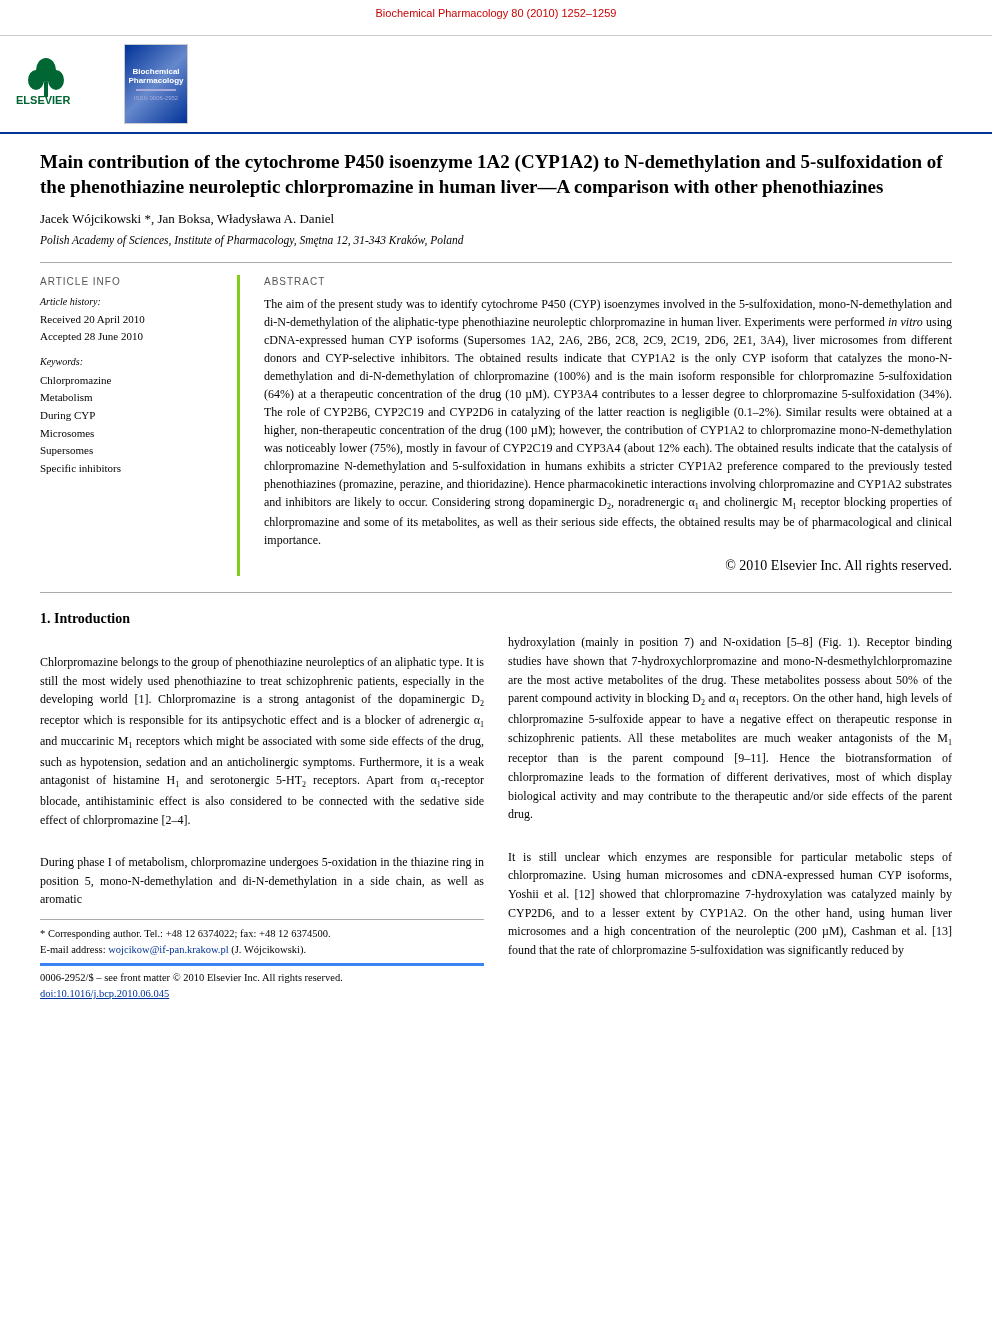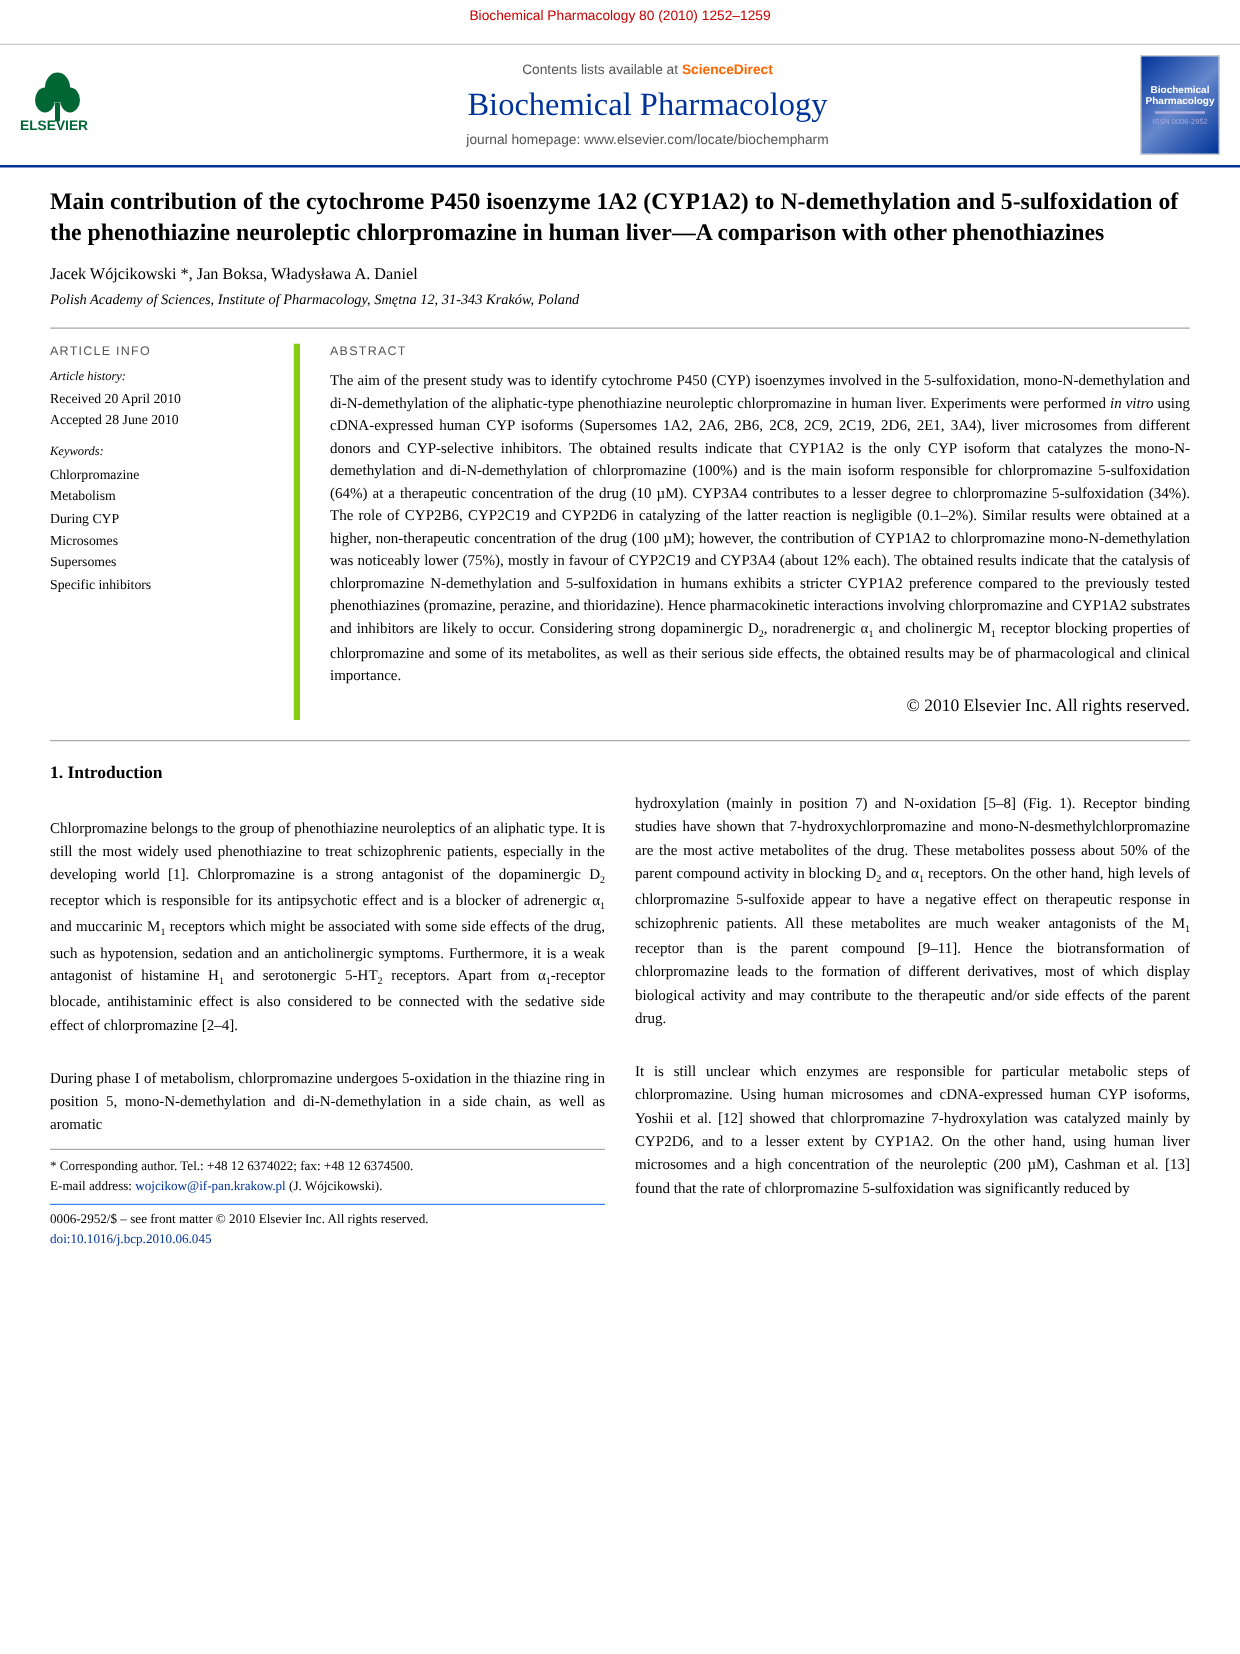--- a/index.html
+++ b/index.html
@@ -89,21 +89,21 @@
       border-top: 1px solid #aaa;
       margin-bottom: 12px;
     }
     .two-col {
       display: flex;
       gap: 24px;
     }
     .left-col {
       width: 200px;
       flex-shrink: 0;
-      border-right: 5px solid #84cc16;
+      border-right: 3px solid #84cc16;
       padding-right: 14px;
     }
     .right-col {
       flex: 1;
     }
     .section-header {
       font-size: 10px;
       font-family: Arial, sans-serif;
       letter-spacing: 1px;
       text-transform: uppercase;
@@ -194,28 +194,20 @@
 
       <rect x="0" y="0" width="90" height="60" fill="#fff"></rect>
       <g fill="#006633">
         <ellipse cx="30" cy="18" rx="10" ry="12"></ellipse>
         <ellipse cx="20" cy="28" rx="8" ry="10"></ellipse>
         <ellipse cx="40" cy="28" rx="8" ry="10"></ellipse>
         <rect x="28" y="30" width="4" height="15"></rect>
       </g>
       <text x="0" y="52" font-family="Arial" font-size="11" font-weight="bold" fill="#006633">ELSEVIER</text>
     </svg>
-  </div>
-  <div class="journal-header">
-    <div class="sciencedirect-line">
-      <span>Contents lists available at</span>
-      <span style="color:#f60; font-weight:bold; cursor:pointer;">ScienceDirect</span>
-    </div>
-    <div class="journal-title">Biochemical Pharmacology</div>
-    <div class="journal-homepage" style="color:#555;">journal homepage: www.elsevier.com/locate/biochempharm</div>
   </div>
   <div class="journal-thumb">
     <div style="font-weight:bold; font-size:8px; color:#fff; text-align:center; line-height:1.2;">Biochemical<br>Pharmacology</div>
     <div style="width:40px; height:2px; background:#aad; margin:3px 0;"></div>
     <div style="font-size:6px; color:#aad;">ISSN 0006-2952</div>
   </div>
 </div>
 
 <div class="main-content">
 
@@ -271,23 +263,23 @@
         During phase I of metabolism, chlorpromazine undergoes 5-oxidation in the thiazine ring in position 5, mono-N-demethylation and di-N-demethylation in a side chain, as well as aromatic
       </div>
 
       <div class="footnote-area">
         <div>* Corresponding author. Tel.: +48 12 6374022; fax: +48 12 6374500.</div>
         <div>
           <span>E-mail address:</span>
           <span style="color:#003399; cursor:pointer;">wojcikow@if-pan.krakow.pl</span>
           <span>(J. Wójcikowski).</span>
         </div>
-        <div style="margin-top:6px; border-top:1px solid #3b82f6; padding-top:4px;">
+        <div style="margin-top:6px; border-top:3px solid #3b82f6; padding-top:4px;">
           <div>0006-2952/$ – see front matter © 2010 Elsevier Inc. All rights reserved.</div>
-          <div style="color:#003399; cursor:pointer;">doi:10.1016/j.bcp.2010.06.045</div>
+          <div style="color:#003399; cursor:pointer;text-decoration:underline;">doi:10.1016/j.bcp.2010.06.045</div>
         </div>
       </div>
     </div>
 
     <div class="body-right">
       <div class="body-text">
         hydroxylation (mainly in position 7) and N-oxidation [5–8] (Fig. 1). Receptor binding studies have shown that 7-hydroxychlorpromazine and mono-N-desmethylchlorpromazine are the most active metabolites of the drug. These metabolites possess about 50% of the parent compound activity in blocking D<sub>2</sub> and α<sub>1</sub> receptors. On the other hand, high levels of chlorpromazine 5-sulfoxide appear to have a negative effect on therapeutic response in schizophrenic patients. All these metabolites are much weaker antagonists of the M<sub>1</sub> receptor than is the parent compound [9–11]. Hence the biotransformation of chlorpromazine leads to the formation of different derivatives, most of which display biological activity and may contribute to the therapeutic and/or side effects of the parent drug.
       </div>
       <div class="body-text">
         It is still unclear which enzymes are responsible for particular metabolic steps of chlorpromazine. Using human microsomes and cDNA-expressed human CYP isoforms, Yoshii et al. [12] showed that chlorpromazine 7-hydroxylation was catalyzed mainly by CYP2D6, and to a lesser extent by CYP1A2. On the other hand, using human liver microsomes and a high concentration of the neuroleptic (200 µM), Cashman et al. [13] found that the rate of chlorpromazine 5-sulfoxidation was significantly reduced by

